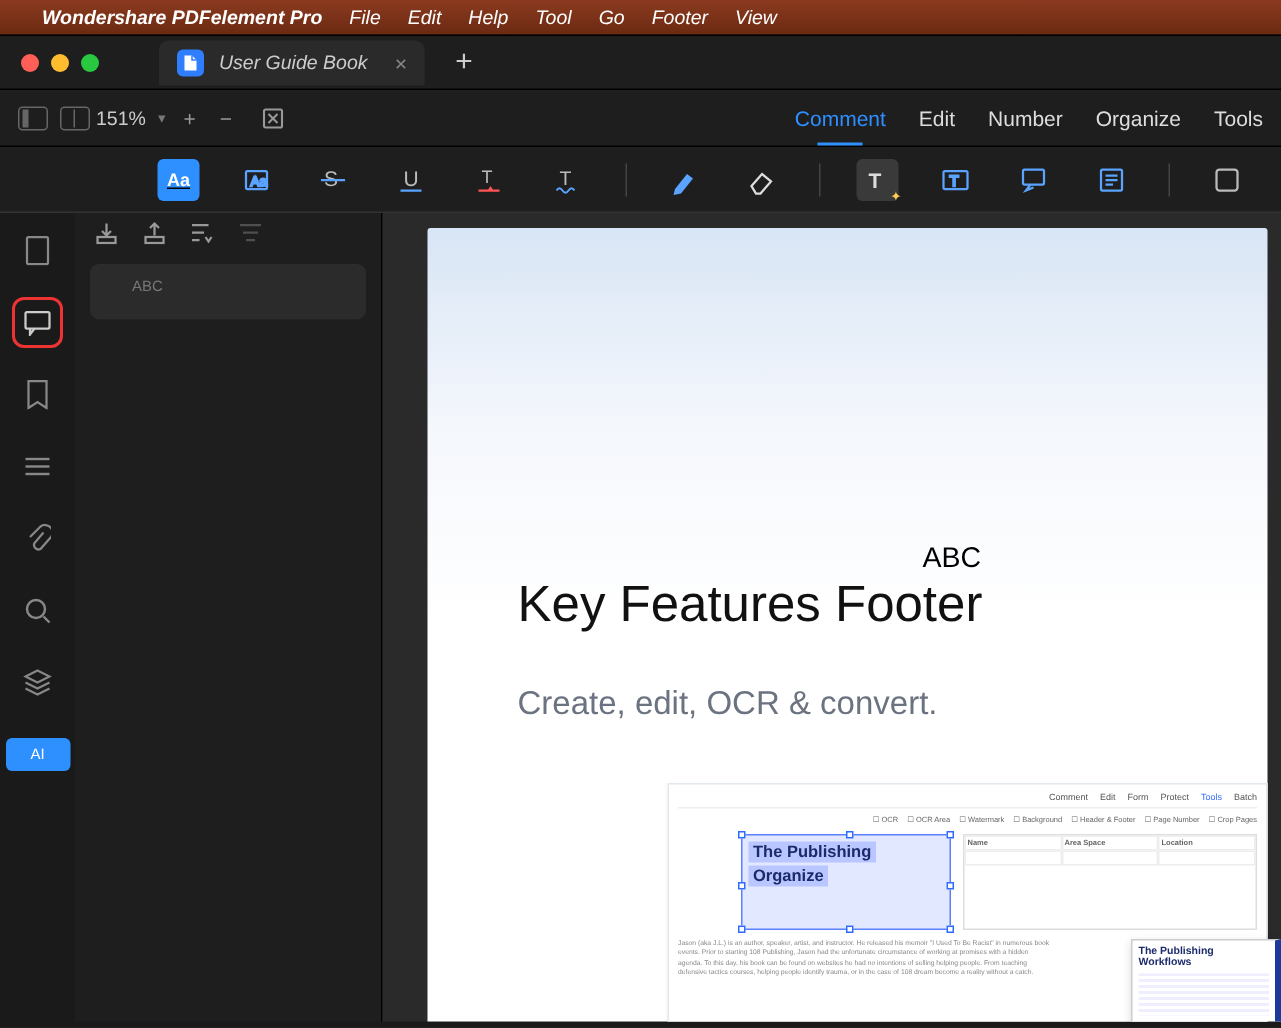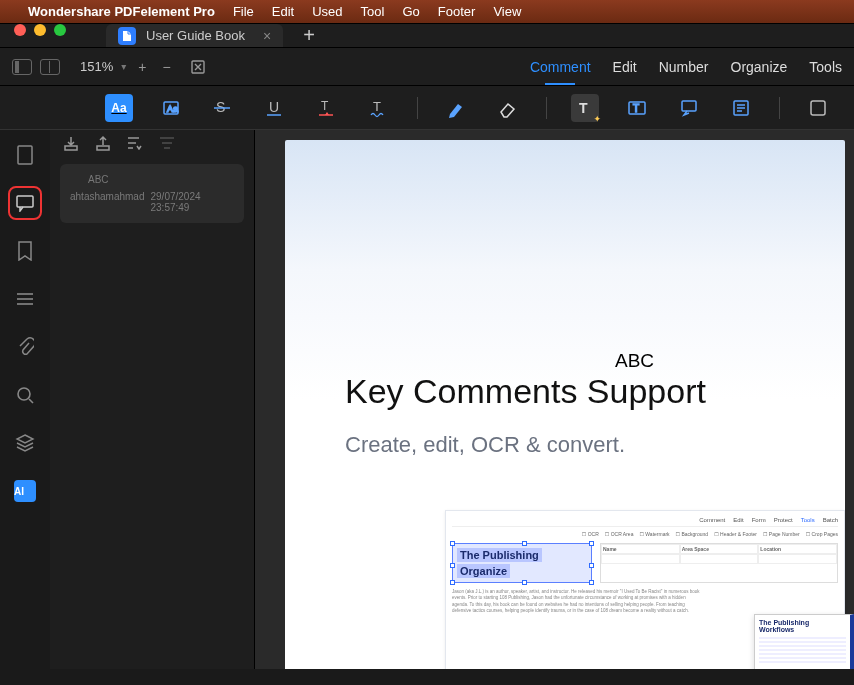--- a/index.html
+++ b/index.html
@@ -1,99 +1,99 @@
 <!DOCTYPE html>
 <html><head>
 <meta charset="utf-8">
 <style>
 * { margin: 0; padding: 0; box-sizing: border-box; font-family: -apple-system, BlinkMacSystemFont, "Segoe UI", sans-serif; }
 body { width: 854px; height: 685px; background: #1a1a1a; overflow: hidden; position: relative; }
 
-.menubar { height: 24px; background: linear-gradient(#8b3a1f, #6b2a12); display: flex; align-items: center; padding: 0 10px; gap: 18px; color: #fff; font-size: 13px; border-bottom: 1px solid #000; }
+.menubar { height: 24px; background: linear-gradient(#8b3a1f, #6b2a12); display: flex; align-items: center; padding: 0 10px; gap: 18px; color: #fff; font-size: 13px; border-bottom: 1px solid #000; font-style: italic; }
 .menubar .apple { font-size: 14px; }
 .menubar .appname { font-weight: 600; }
 .menubar .menuitem { cursor: default; }
 
-.titlebar { height: 24px; background: #1e1e1e; display: flex; padding: 0 14px; border-bottom: 1px solid #000; }
+.titlebar { height: 36px; background: #1e1e1e; display: flex; align-items: center; padding: 0 14px; border-bottom: 1px solid #000; font-style: italic; }
 .traffic { display: flex; gap: 8px; margin-right: 40px; }
 .traffic .dot { width: 12px; height: 12px; border-radius: 50%; }
 .dot.red { background: #ff5f57; }
 .dot.yellow { background: #febc2e; }
 .dot.green { background: #28c840; }
 .tab { display: flex; align-items: center; gap: 10px; background: #2a2a2a; padding: 6px 12px; border-radius: 6px 6px 0 0; color: #ccc; font-size: 13px; }
 .tab .taico { width: 18px; height: 18px; background: #2e7eff; border-radius: 4px; display: flex; align-items: center; justify-content: center; }
 .tab .tx { color: #888; font-size: 14px; margin-left: 8px; }
 .plusbtn { margin-left: 20px; color: #ccc; font-size: 20px; font-weight: 300; }
 
 .toptoolbar { height: 38px; background: #1e1e1e; display: flex; align-items: center; padding: 0 12px; border-bottom: 1px solid #000; }
 .viewbtns { display: flex; gap: 8px; }
 .viewbtn { width: 20px; height: 16px; border: 1px solid #666; border-radius: 3px; }
-.zoom { margin-left: 20px; color: #ccc; font-size: 13px; display: flex; align-items: center; gap: 8px; }
+.zoom { margin-left: 4px; color: #ccc; font-size: 13px; display: flex; align-items: center; gap: 8px; }
 .zoom .zchev { color: #777; font-size: 10px; }
 .zoom .zplus, .zoom .zminus { color: #999; font-size: 14px; padding: 0 4px; }
 .mainactions { margin-left: auto; display: flex; gap: 22px; color: #ddd; font-size: 14px; }
 .mainactions .act.active { color: #2e8fff; position: relative; }
 .mainactions .act.active::after { content: ""; position: absolute; left: 25%; right: 25%; bottom: -10px; height: 2px; background: #2e8fff; }
 
 .commenttoolbar { height: 44px; background: #1e1e1e; display: flex; align-items: center; padding: 0 8px; gap: 24px; border-bottom: 1px solid #333; justify-content: flex-end; padding-right: 22px; text-decoration: underline; }
 .commenttoolbar .ctbtn { width: 28px; height: 28px; display: flex; align-items: center; justify-content: center; color: #bbb; border-radius: 4px; }
 .commenttoolbar .ctbtn.active { background: #2e8fff; color: #fff; }
 .commenttoolbar .ctbtn.textact { background: #3a3a3a; position: relative; }
 
 .mainrow { display: flex; height: calc(100% - 24px - 40px - 38px - 44px); }
 
 .leftbar { width: 50px; background: #1a1a1a; display: flex; flex-direction: column; align-items: center; padding-top: 14px; gap: 26px; color: #888; }
 .leftbar .lbtn { width: 22px; height: 22px; display: flex; align-items: center; justify-content: center; }
 .leftbar .lbtn.sel { outline: 2px solid #e33; outline-offset: 4px; border-radius: 2px; }
-.leftbar .aibtn { width: 22px; height: 22px; background: #2e8fff; border-radius: 4px; color: #fff; font-size: 10px; font-weight: 700; display: flex; align-items: center; }
+.leftbar .aibtn { width: 43px; height: 22px; background: #2e8fff; border-radius: 4px; color: #fff; font-size: 10px; font-weight: 400; display: flex; align-items: center; justify-content: center; }
 
 .sidepanel { width: 205px; background: #1e1e1e; border-right: 1px solid #000; display: flex; flex-direction: column; }
 .sidepanel .sphdr { display: flex; align-items: center; justify-content: space-between; padding: 10px 12px; color: #ddd; font-size: 14px; font-weight: 600; }
 .sidepanel .sphdr .xbtn { color: #999; }
 .sidepanel .sptool { display: flex; gap: 14px; padding: 4px 12px 12px; color: #999; }
 .sidepanel .sptool .spt { width: 18px; height: 18px; display: flex; align-items: center; justify-content: center; }
 .sidepanel .pghdr { display: flex; justify-content: space-between; align-items: center; padding: 10px 12px; color: #ddd; font-size: 13px; }
 .sidepanel .pghdr .pgcount { color: #aaa; display: flex; align-items: center; gap: 4px; }
 .commentcard { margin: 0 10px; background: #2b2b2b; border-radius: 6px; padding: 10px; }
 .commentcard .ccabc { color: #777; font-size: 10px; margin-left: 18px; margin-bottom: 6px; }
 .commentcard .ccmeta { color: #7a7a7a; font-size: 10px; display: flex; gap: 6px; }
 
 .canvas { flex: 1; background: #2a2a2a; overflow: hidden; position: relative; padding: 10px 0 0 30px; }
 .page { width: 560px; height: 540px; background: linear-gradient(180deg, #d8e5f5 0%, #f4f7fc 24%, #ffffff 48%); position: relative; border-radius: 2px; }
 .page .bignum { position: absolute; top: 120px; left: 60px; color: #2e6bff; font-size: 84px; font-weight: 800; letter-spacing: -2px; }
 .page .abclabel { position: absolute; top: 210px; left: 330px; color: #000; font-size: 19px; font-weight: 500; }
 .page .heading { position: absolute; top: 232px; left: 60px; color: #111; font-size: 34px; font-weight: 500; }
-.page .subhead { position: absolute; top: 292px; left: 60px; color: #6b7280; font-size: 22px; }
+.page .subhead { position: absolute; top: 304px; left: 60px; color: #6b7280; font-size: 22px; }
 .embed { position: absolute; top: 370px; left: 160px; width: 400px; height: 160px; background: #fff; border: 1px solid #e3e7ee; box-shadow: 0 1px 3px rgba(0,0,0,.08); padding: 6px; font-size: 6px; color: #666; }
 .embed .embtop { display: flex; gap: 8px; margin-bottom: 4px; border-bottom: 1px solid #eee; padding-bottom: 3px; justify-content: flex-end; }
 .embed .embtop span { color: #555; }
 .embed .embtop .tact { color: #2e6bff; }
 .embed .embsub { display: flex; gap: 6px; margin-bottom: 6px; justify-content: flex-end; font-size: 5px; }
 .embed .embbody { display: flex; gap: 8px; }
-.embed .pubbox { width: 140px; height: 40px; border: 1.5px solid #5b7fff; background: #e2e8ff; padding: 4px; position: relative; }
+.embed .pubbox { width: 140px; height: 64px; border: 1.5px solid #5b7fff; background: #e2e8ff; padding: 4px; position: relative; margin-left: 42px; }
 .embed .pubbox .pbt1 { background: #b9c6ff; color: #1a2a6b; font-size: 11px; font-weight: 700; padding: 1px 3px; display: inline-block; margin-bottom: 2px; }
 .embed .handle { width: 5px; height: 5px; background: #fff; border: 1px solid #2e6bff; position: absolute; }
 .embed .tbl { flex: 1; border: 1px solid #ddd; }
 .embed .tbl .trh { display: flex; }
 .embed .tbl .trh div { flex: 1; border: 1px solid #eee; padding: 1px; font-size: 5px; font-weight: 600; }
 .embed .lorem { font-size: 4.5px; line-height: 1.4; color: #888; margin-top: 6px; width: 250px; }
 .embed .thumb { position: absolute; right: -10px; bottom: -5px; width: 100px; height: 60px; background: #fff; border: 1px solid #ccc; padding: 4px; box-shadow: 0 2px 6px rgba(0,0,0,.15); border-right: 4px solid #1b3a9a; }
 .embed .thumb .tht { color: #1a2a6b; font-size: 7px; font-weight: 700; }
 
 svg { display: block; }
 </style>
 </head>
 <body>
 
 <div class="menubar">
   <span class="apple"></span>
   <span class="appname">Wondershare PDFelement Pro</span>
   <span class="menuitem">File</span>
   <span class="menuitem">Edit</span>
-  <span class="menuitem">Used</span>
+  <span class="menuitem">Help</span>
   <span class="menuitem">Tool</span>
   <span class="menuitem">Go</span>
   <span class="menuitem">Footer</span>
   <span class="menuitem">View</span>
 </div>
 
 <div class="titlebar">
   <div class="traffic">
     <div class="dot red"></div>
     <div class="dot yellow"></div>
@@ -297,31 +297,27 @@
       <div class="spt" style="opacity:.4;">
           <svg width="16" height="14" fill="none" stroke="#999" stroke-width="1.5">
             <line x1="1" y1="2" x2="15" y2="2"></line>
             <line x1="3" y1="7" x2="13" y2="7"></line>
             <line x1="5" y1="12" x2="11" y2="12"></line>
           </svg>
         </div>
     </div>
     <div class="commentcard">
       <div class="ccabc">ABC</div>
-      <div class="ccmeta">
-        <span>ahtashamahmad</span>
-        <span>29/07/2024 23:57:49</span>
-      </div>
     </div>
   </div>
 
   <div class="canvas">
     <div class="page">
       <div class="abclabel">ABC</div>
-      <div class="heading">Key Comments Support</div>
+      <div class="heading">Key Features Footer</div>
       <div class="subhead">Create, edit, OCR &amp; convert.</div>
 
       <div class="embed">
         <div class="embtop">
           <span>Comment</span>
           <span>Edit</span>
           <span>Form</span>
           <span>Protect</span>
           <span class="tact">Tools</span>
           <span>Batch</span>

